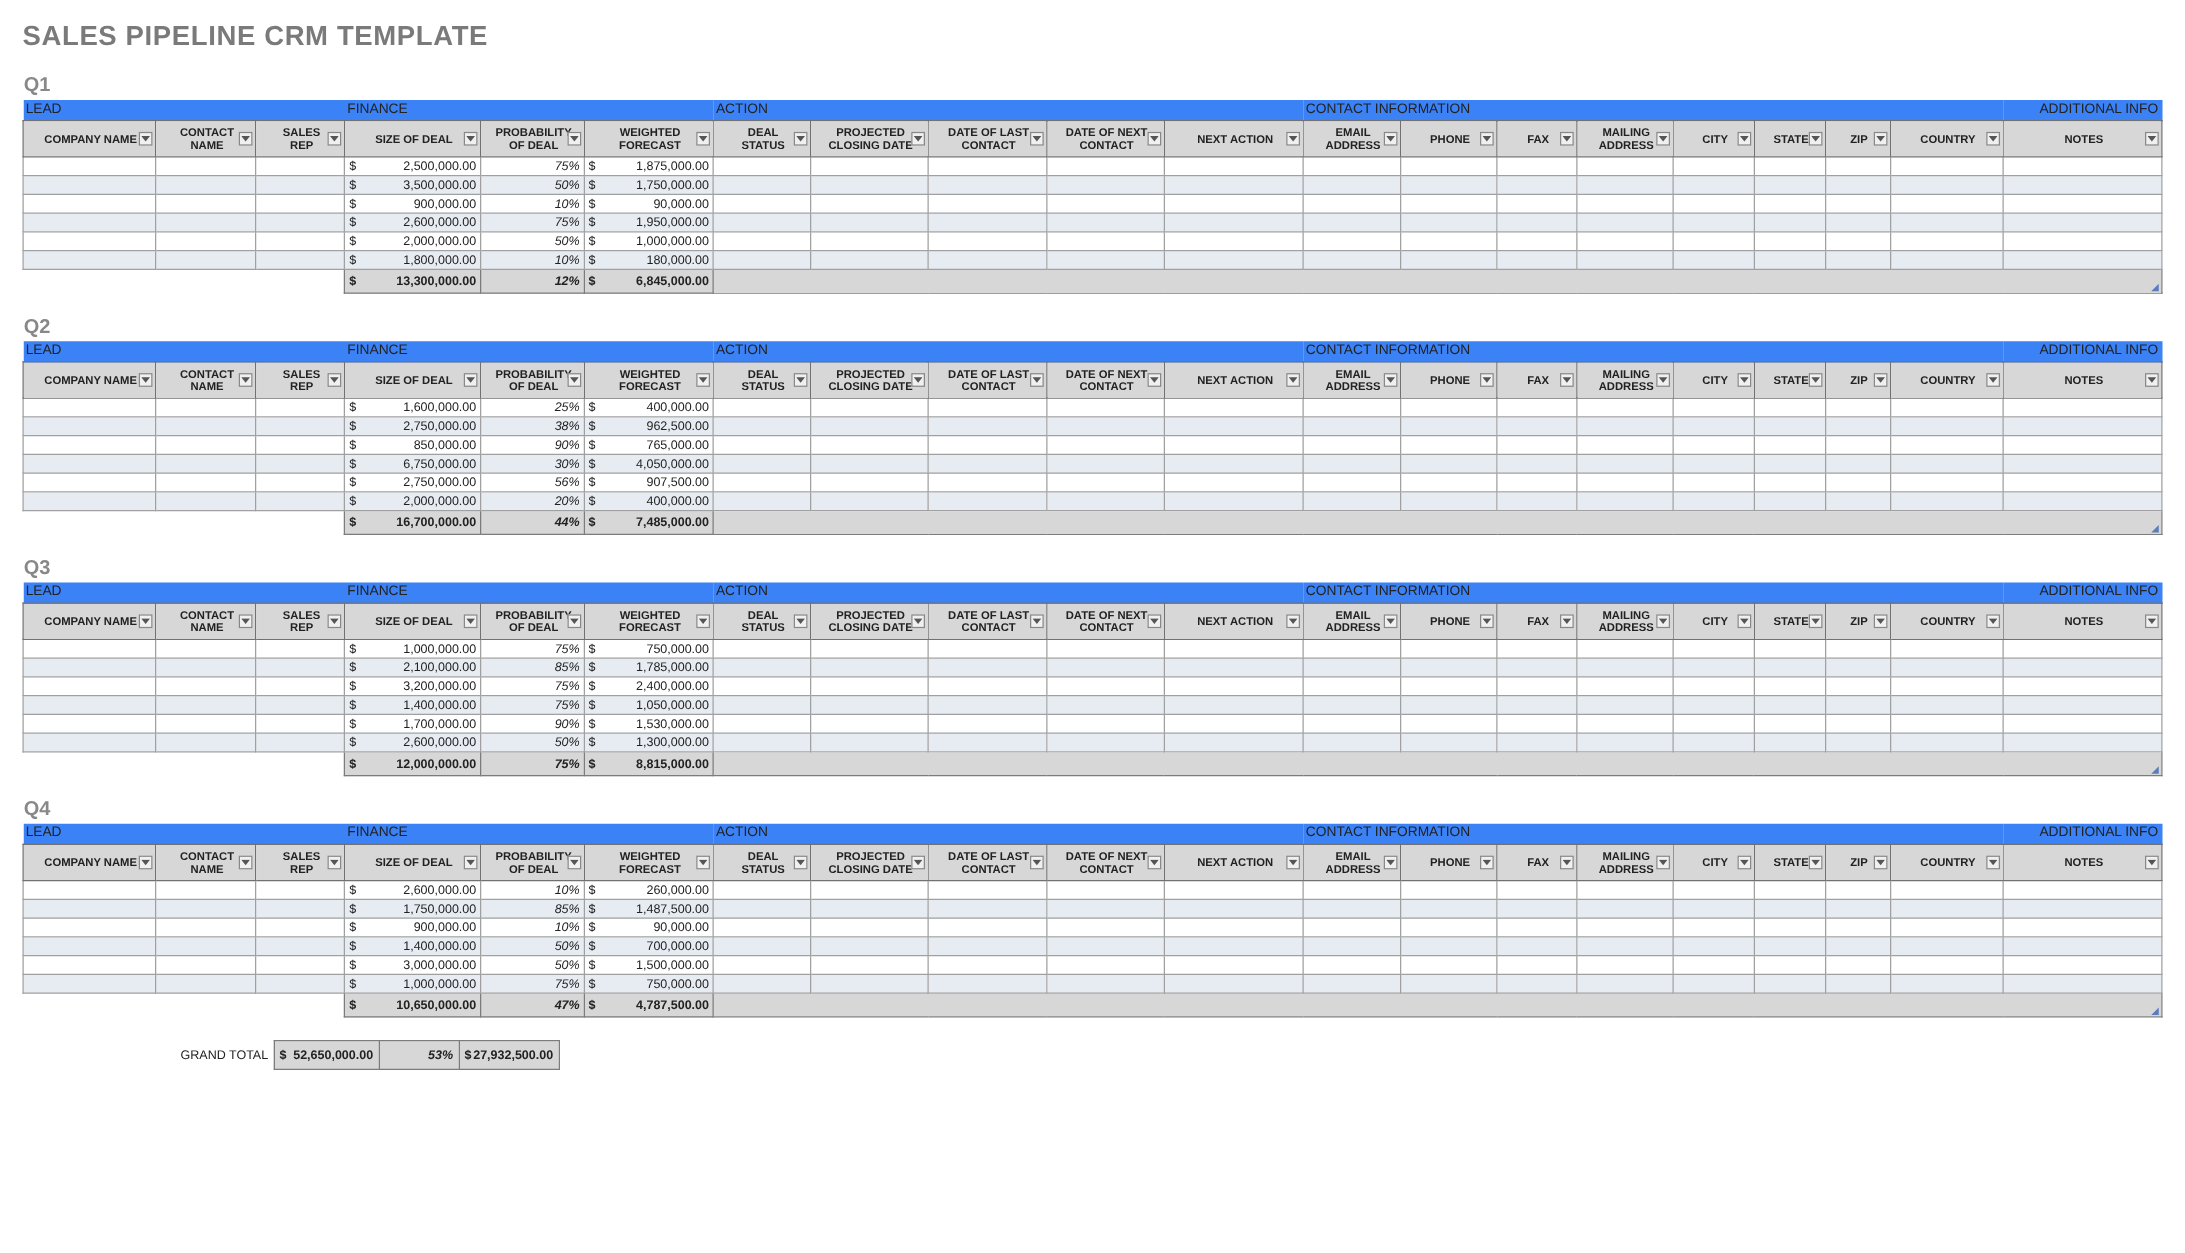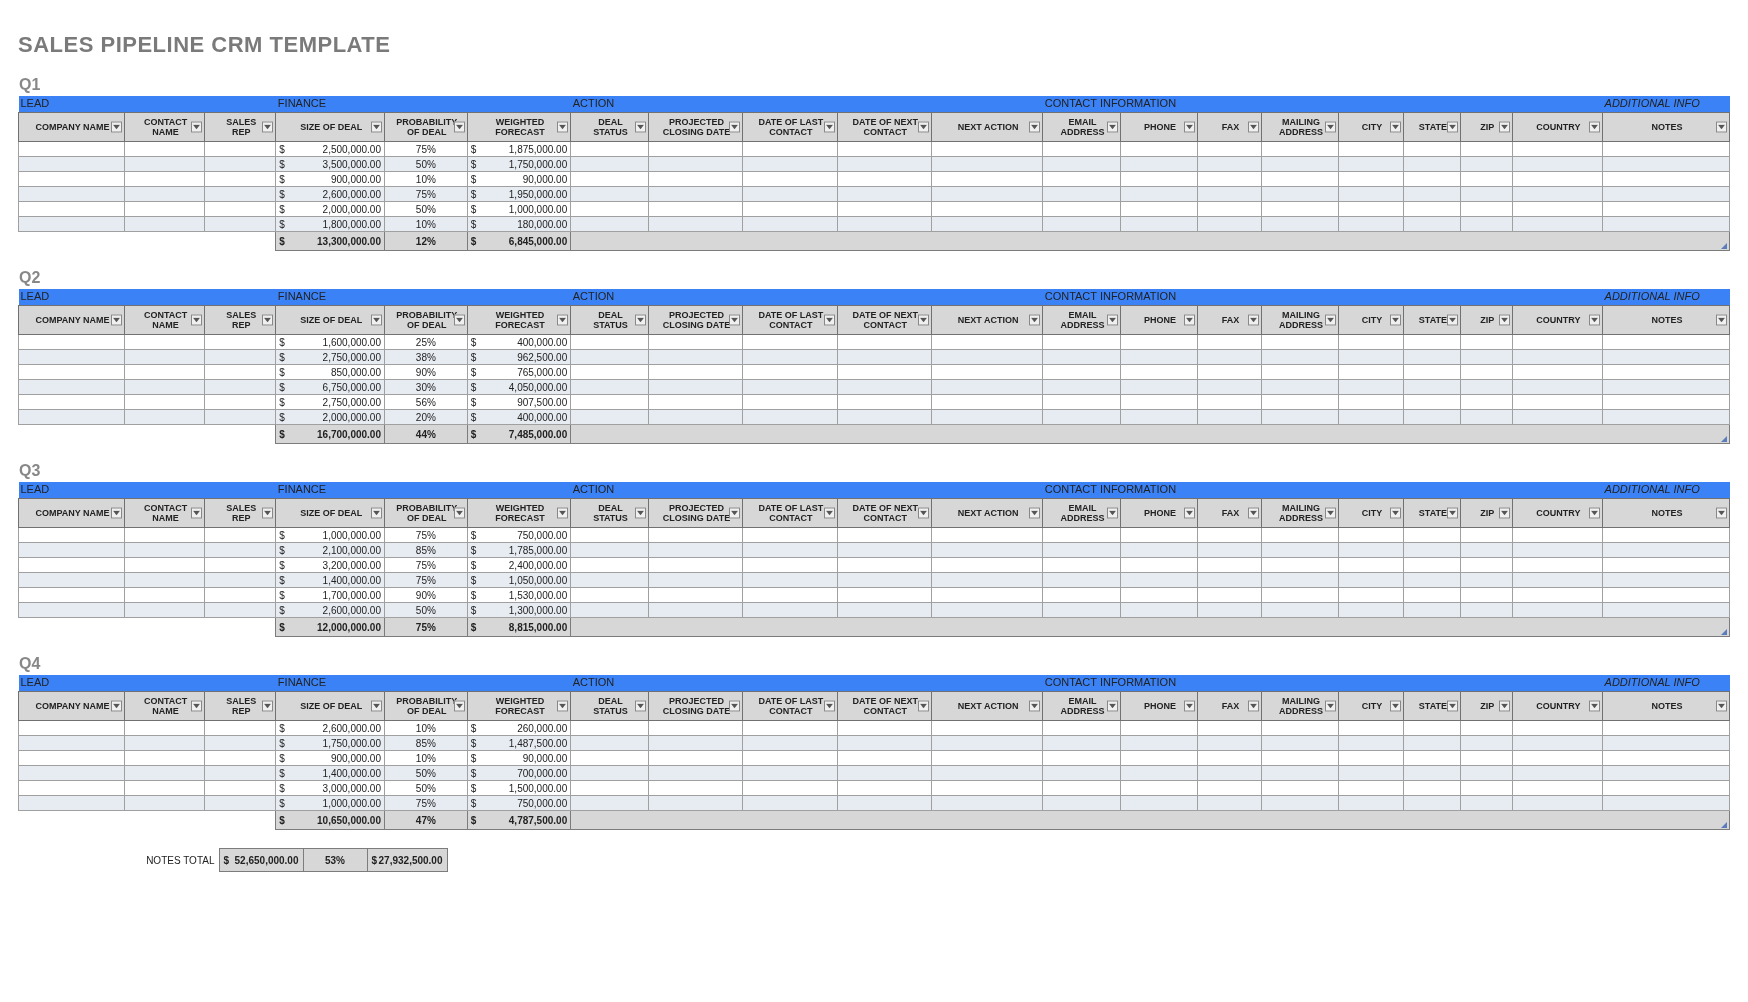--- a/index.html
+++ b/index.html
@@ -8,21 +8,21 @@
     font-family:Arial,Helvetica,sans-serif;
     font-size:11px;
     color:#222;
     background:#fff;
   }
   .doc-title{
     font-size:22px;
     font-weight:700;
     color:#7a7a7a;
     letter-spacing:.5px;
-    margin:16px 0 14px 0;
+    margin:0 0 14px 0;
   }
   .q-title{
     font-size:16px;
     font-weight:700;
     color:#888;
     margin:18px 0 2px 1px;
   }
   table.pipeline{
     border-collapse:collapse;
     width:100%;
@@ -52,21 +52,21 @@
 
   
   tr.section-row td{
     background:#3b82f6;
     font-size:11px;
     padding:1px 2px 3px 2px;
     border:none;
     vertical-align:bottom;
     color:#222;
   }
-  tr.section-row td.sec-right{text-align:left;padding-right:3px;white-space:nowrap;font-style:italic;}
+  tr.section-row td.sec-right{text-align:right;padding-right:3px;white-space:nowrap;}
 
   
   tr.col-head th{
     background:#d7d7d7;
     border:1px solid #717171;
     font-size:9px;
     font-weight:700;
     color:#222;
     padding:3px 2px 3px 4px;
     position:relative;
@@ -104,21 +104,21 @@
     border:1px solid #7c7c7c;
     background:#d7d7d7;
     font-weight:700;
     height:16px;
     padding:1px 3px;
     font-size:10px;
   }
   
   .money{text-align:right;font-variant-numeric:tabular-nums;}
   .money .cur{float:left;}
-  .pct{text-align:center;}
+  .pct{text-align:right;font-style:italic;}
   
   td.mergeblank{
     border:1px solid #7c7c7c;
     background:#fff;
     position:relative;
   }
   td.mergeblank:after{
     content:'';
     position:absolute;
     right:2px;bottom:1px;
@@ -1242,20 +1242,20 @@
 <div class="grand-row">
   <table class="grand">
     <colgroup>
       <col style="width:201px">
         <col style="width:84px">
         <col style="width:64px">
         <col style="width:80px">
     </colgroup>
     <tbody>
         <tr>
-      <td class="grand-label">NOTES TOTAL</td>
+      <td class="grand-label">GRAND TOTAL</td>
       <td class="money"><span class="cur">$</span><span>52,650,000.00</span></td>
       <td class="pct">53%</td>
       <td class="money"><span class="cur">$</span><span>27,932,500.00</span></td>
     </tr>
   </tbody>
     </table>
 </div>
 
 </body></html>

